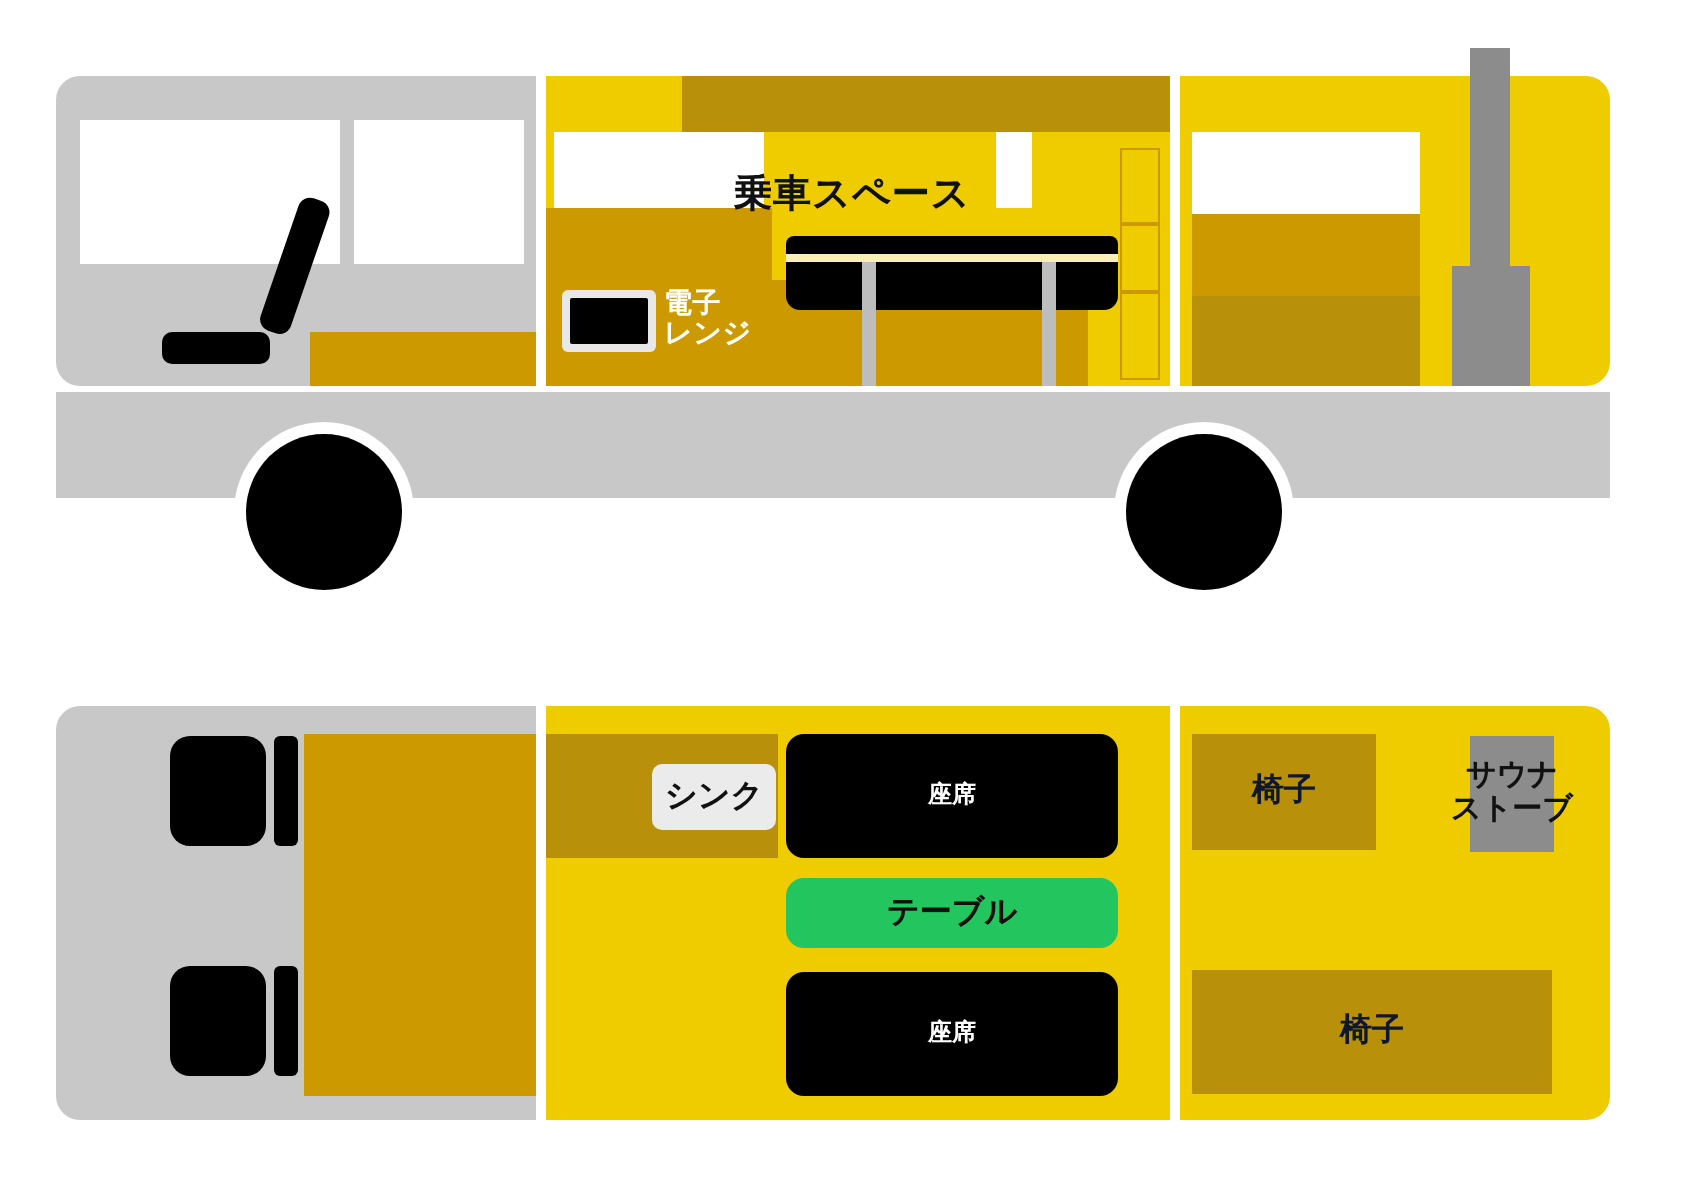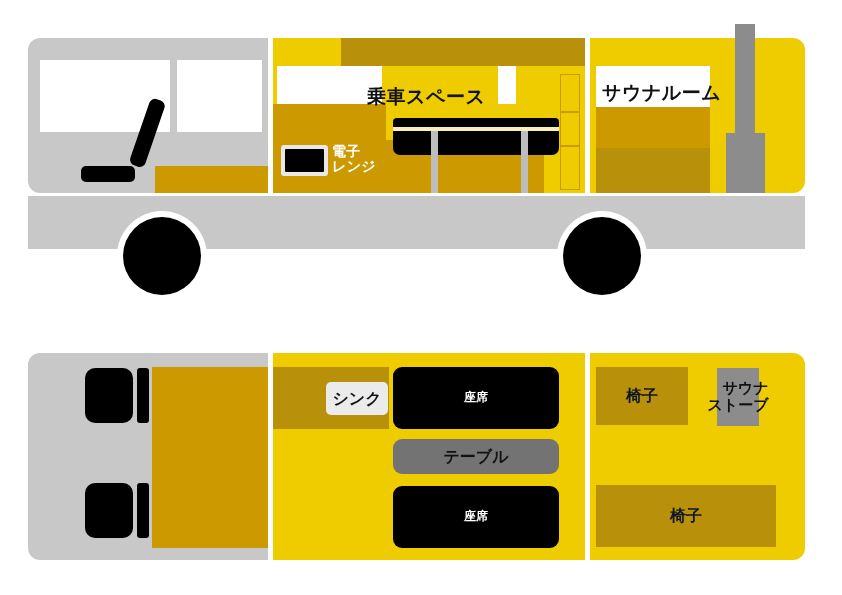--- a/index.html
+++ b/index.html
@@ -124,21 +124,21 @@
     font-weight: bold;
   }
   .seat-box {
     background: #000000;
     border-radius: 9px;
     color: #ffffff;
     font-size: 12px;
     font-weight: bold;
   }
   .table-box {
-    background: #737373;
+    background: #22c55e;
     border-radius: 9px;
     color: #111111;
     font-size: 16px;
     font-weight: bold;
   }
   .chair-box {
     background: #b8900a;
     color: #0f172a;
     font-size: 16px;
     font-weight: bold;
@@ -193,21 +193,20 @@
     <div class="blk microwave-frame" style="left:281px; top:145px; width:47px; height:31px;">
       <div class="microwave-screen"></div>
     </div>
     <div class="blk microwave-text" style="left:332px; top:144px;">
       <div>電子</div>
       <div>レンジ</div>
     </div>
 
     <div class="blk cabin-body round-right" style="left:590px; top:38px; width:215px; height:155px;"></div>
     <div class="blk sauna-label-box" style="left:596px; top:66px; width:114px; height:41px;"></div>
-    <div class="blk sauna-label" style="left:602px; top:80px;">サウナルーム</div>
     <div class="blk gold-lower" style="left:596px; top:107px; width:114px; height:41px;"></div>
     <div class="blk gold-band" style="left:596px; top:148px; width:114px; height:45px;"></div>
 
     <div class="blk chimney" style="left:735px; top:24px; width:20px; height:169px;"></div>
     <div class="blk chimney" style="left:726px; top:133px; width:39px; height:60px;"></div>
 
     <div class="blk chassis" style="left:28px; top:196px; width:777px; height:53px;"></div>
     <div class="blk wheel-ring" style="left:117px; top:211px; width:90px; height:90px;"></div>
     <div class="blk wheel" style="left:123px; top:217px; width:78px; height:78px;"></div>
     <div class="blk wheel-ring" style="left:557px; top:211px; width:90px; height:90px;"></div>
@@ -225,21 +224,21 @@
 
     <div class="blk plan-cabin" style="left:273px; top:53px; width:312px; height:207px;"></div>
     <div class="blk plan-gold" style="left:273px; top:67px; width:116px; height:62px;"></div>
     <div class="blk sink-box label-center" style="left:326px; top:82px; width:62px; height:33px;">シンク</div>
     <div class="blk seat-box label-center" style="left:393px; top:67px; width:166px; height:62px;">座席</div>
     <div class="blk table-box label-center" style="left:393px; top:139px; width:166px; height:35px;">テーブル</div>
     <div class="blk seat-box label-center" style="left:393px; top:186px; width:166px; height:62px;">座席</div>
 
     <div class="blk plan-cabin round-right" style="left:590px; top:53px; width:215px; height:207px;"></div>
     <div class="blk chair-box label-center" style="left:596px; top:67px; width:92px; height:58px;">椅子</div>
-    <div class="blk stove-box label-center" style="left:717px; top:68px; width:42px; height:58px;text-align:right;">
+    <div class="blk stove-box label-center" style="left:735px; top:68px; width:42px; height:58px;">
       <div>
         <div>サウナ</div>
         <div>ストーブ</div>
       </div>
     </div>
     <div class="blk chair-box label-center" style="left:596px; top:185px; width:180px; height:62px;">椅子</div>
   </div>
 
 </div>
 

